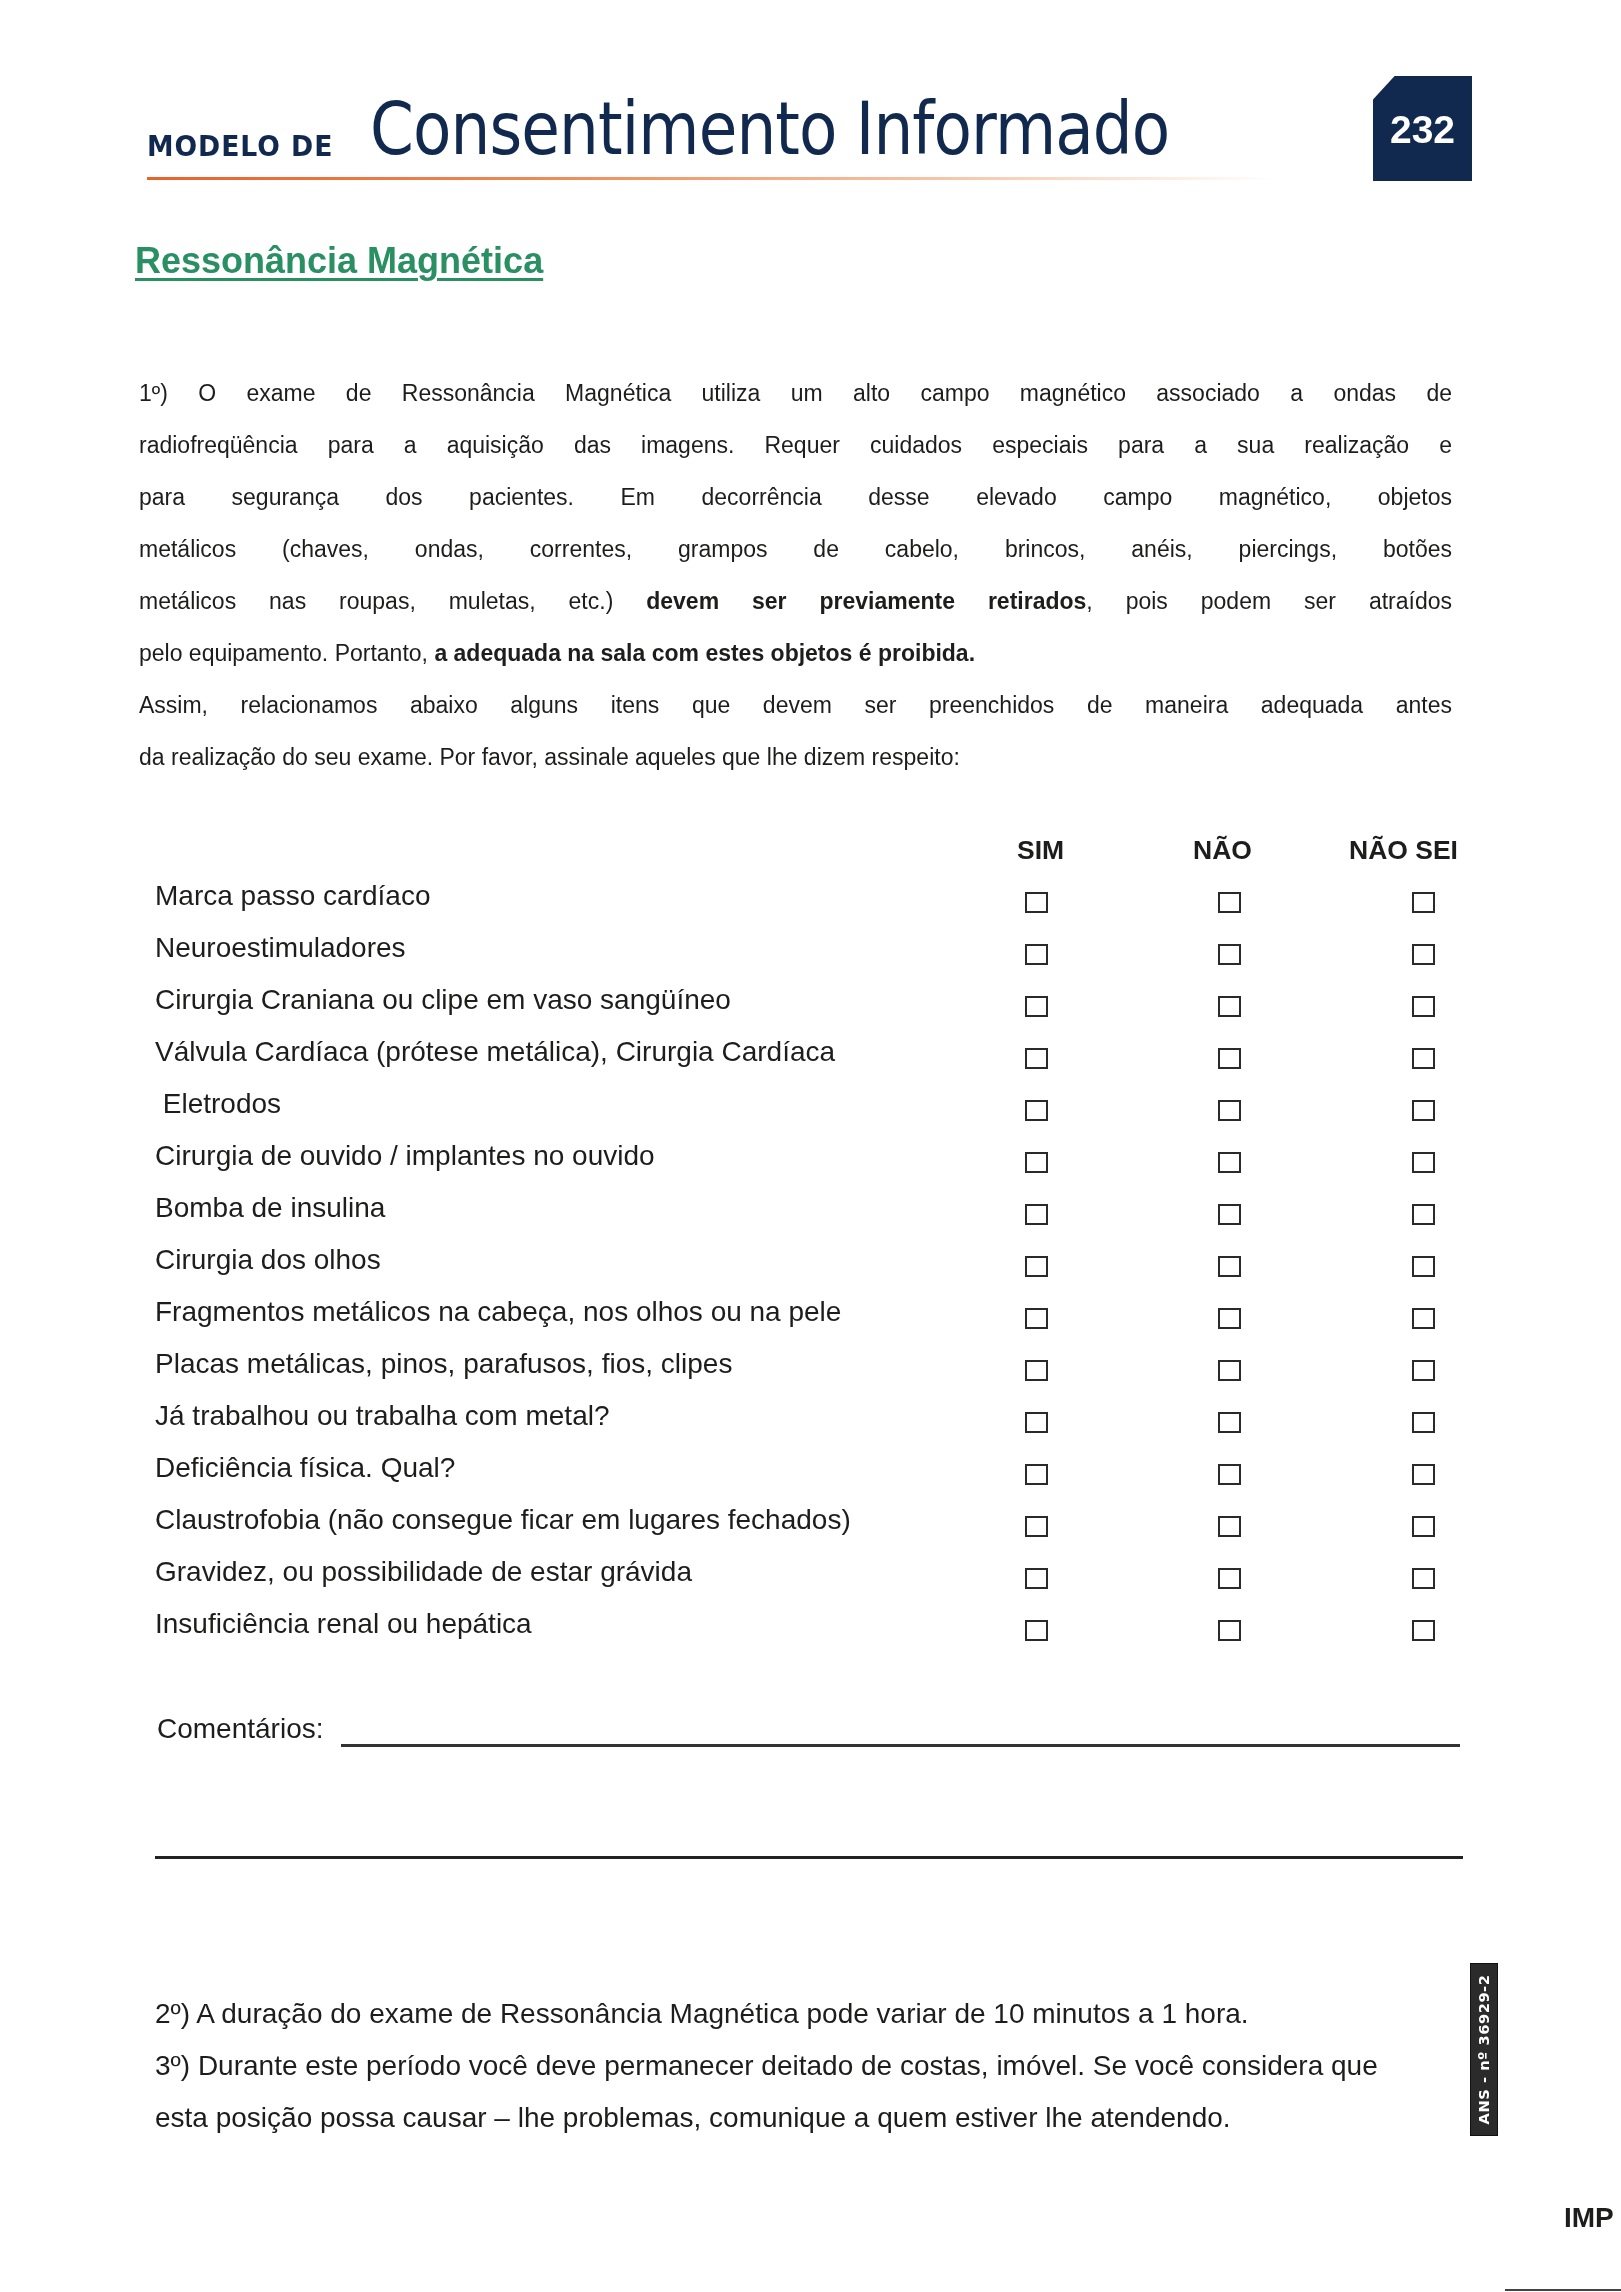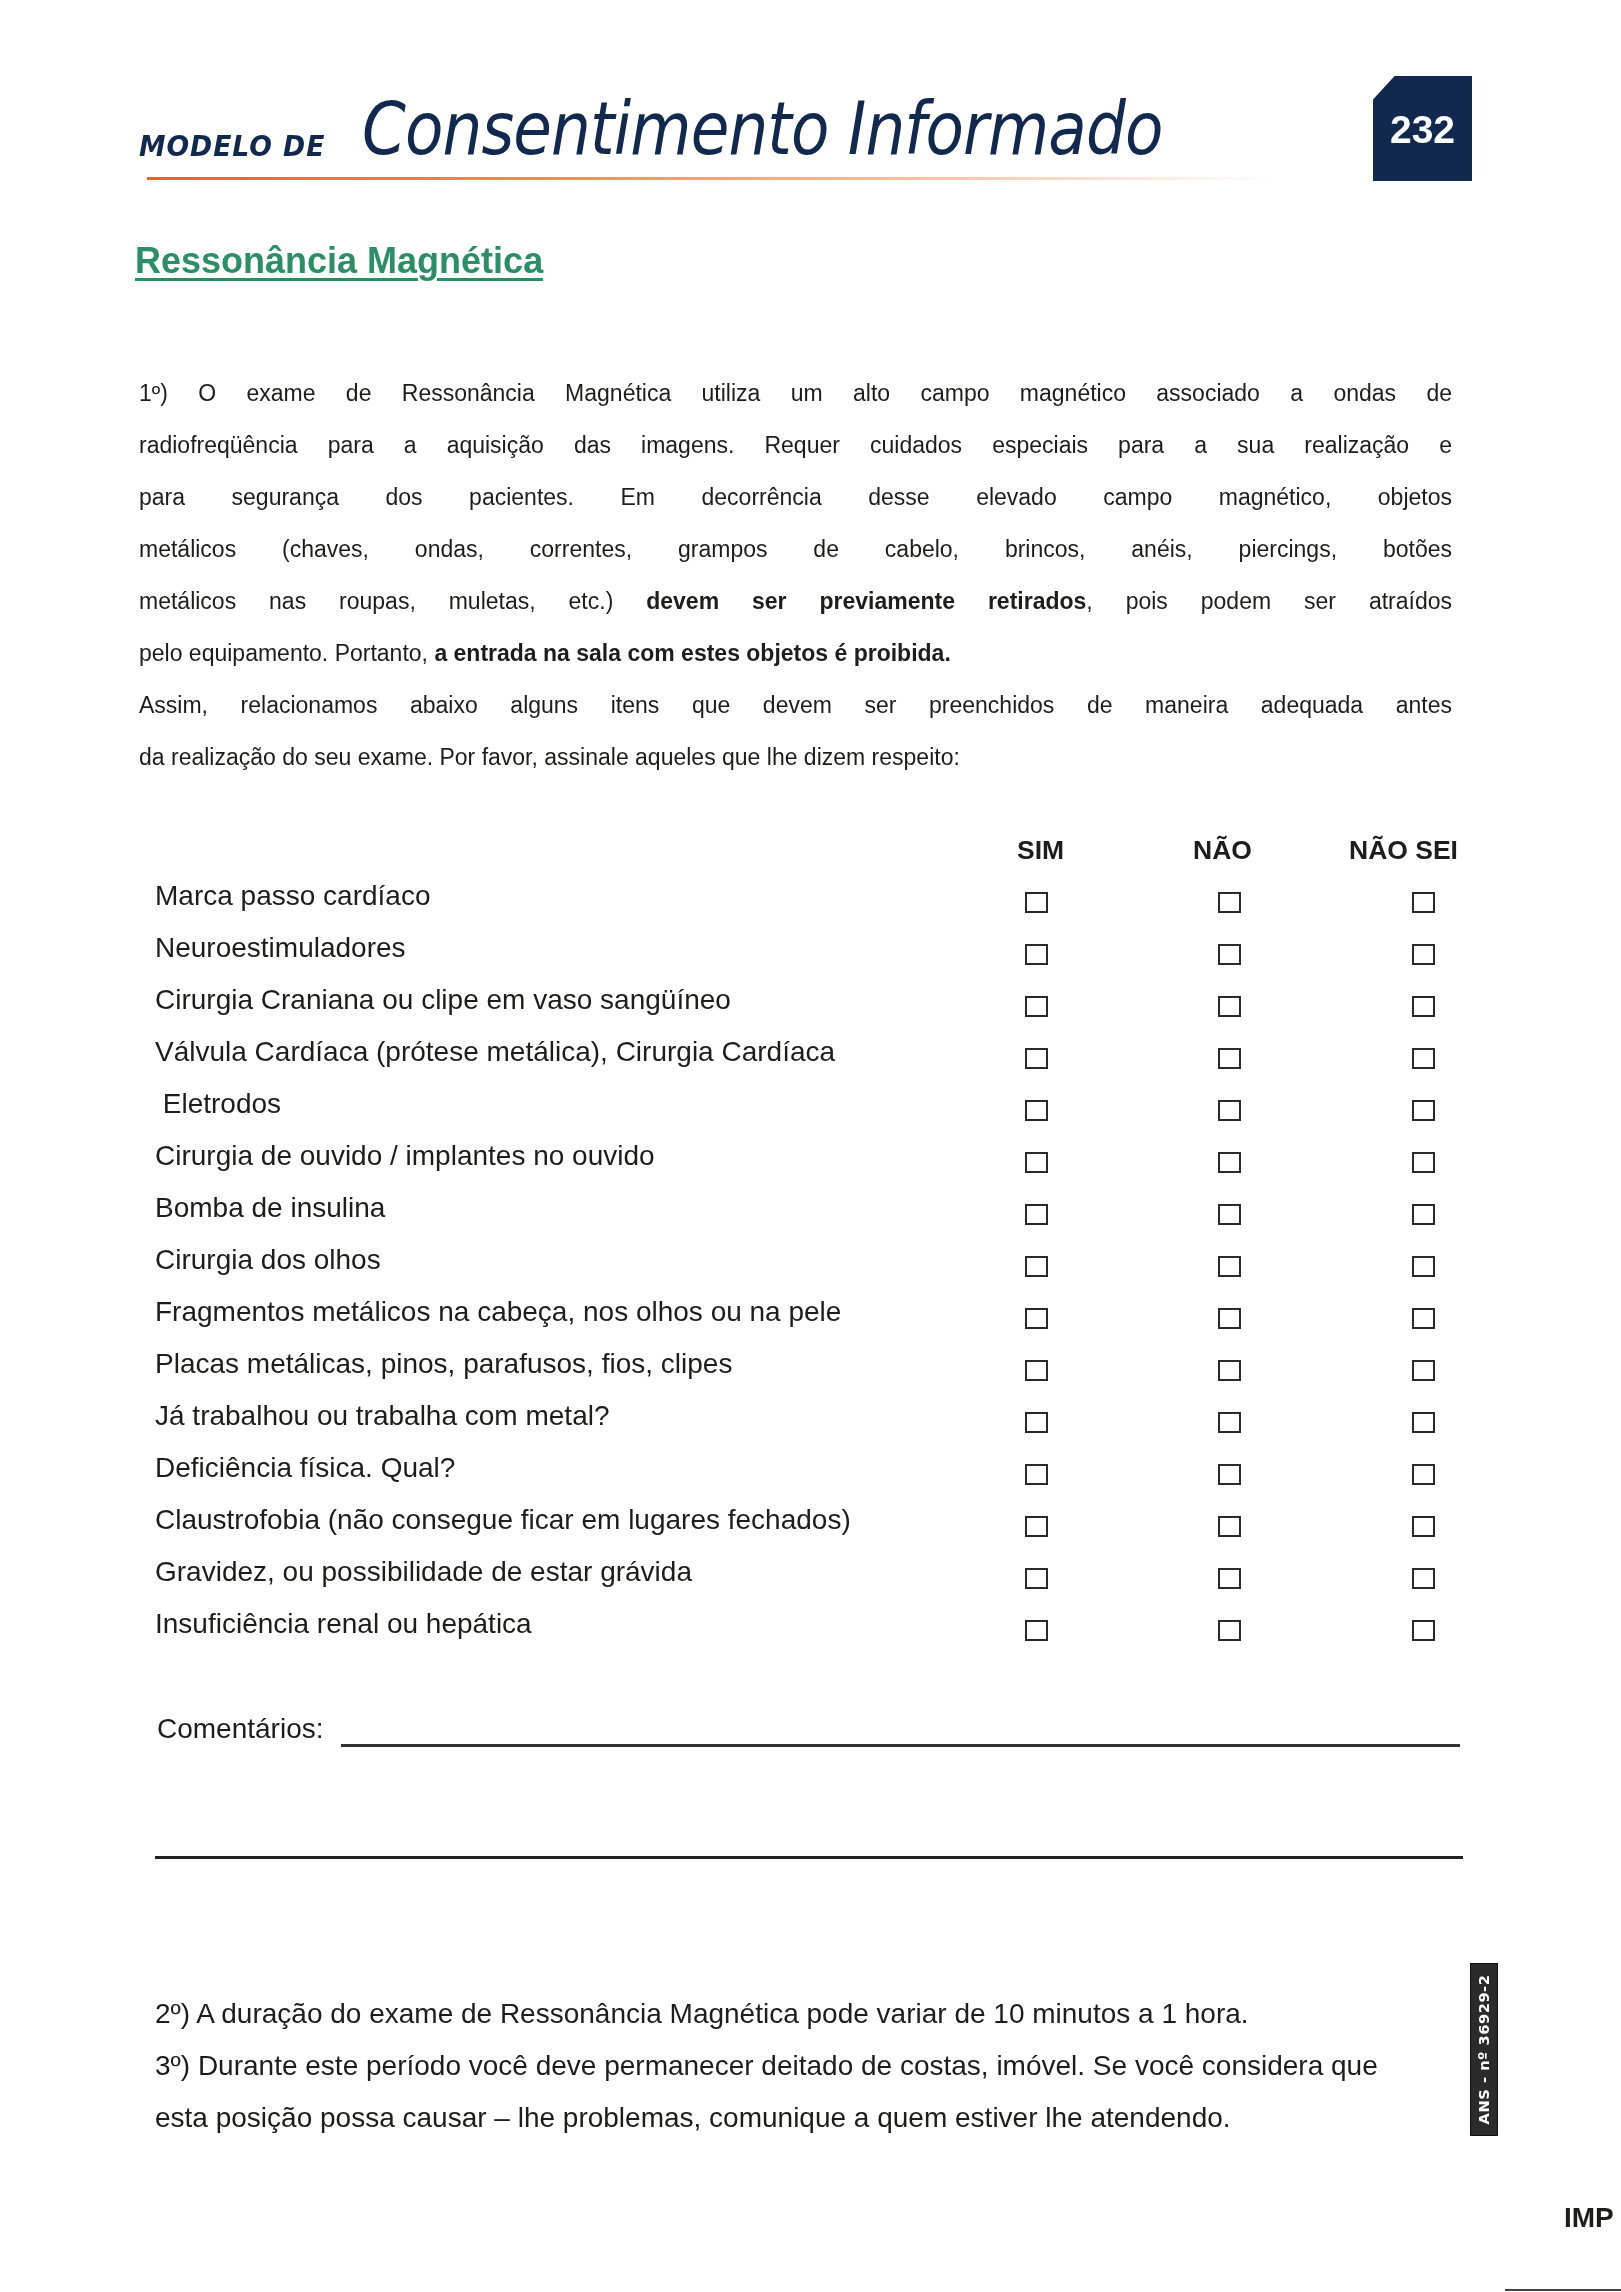--- a/index.html
+++ b/index.html
@@ -1,20 +1,20 @@
 <!DOCTYPE html>
 <html><head>
   <meta charset="utf-8">
   <style>
     * { margin: 0; padding: 0; box-sizing: border-box; }
     html, body { width: 1621px; height: 2293px; background: #ffffff; overflow: hidden; }
     body { position: relative; font-family: "Liberation Sans", sans-serif; color: #1d1d1b; }
 
     
-    .header { position: absolute; left: 139px; top: 86px; width: 1127px; height: 98px; font-style: italic; }
+    .header { position: absolute; left: 147px; top: 86px; width: 1127px; height: 98px; }
     .header-prefix {
       position: absolute; left: 0; top: 43px;
       font-family: "DejaVu Sans", sans-serif; font-weight: bold;
       font-size: 29px; letter-spacing: 1px; color: #12294f;
       transform: scaleX(0.92); transform-origin: left center;
     }
     .header-title {
       position: absolute; left: 223px; top: 0px;
       font-family: "DejaVu Sans", sans-serif; font-weight: normal;
       font-size: 73px; color: #12294f; letter-spacing: -1px;
@@ -127,21 +127,21 @@
 </div>
 
 <div class="section-title">Ressonância Magnética</div>
 
 <div class="para">
   <span class="line">1º) O exame de Ressonância Magnética utiliza um alto campo magnético associado a ondas de</span>
   <span class="line">radiofreqüência para a aquisição das imagens. Requer cuidados especiais para a sua realização e</span>
   <span class="line">para segurança dos pacientes. Em decorrência desse elevado campo magnético, objetos</span>
   <span class="line">metálicos (chaves, ondas, correntes, grampos de cabelo, brincos, anéis, piercings, botões</span>
   <span class="line"><span>metálicos nas roupas, muletas, etc.) </span><b>devem ser previamente retirados</b><span>, pois podem ser atraídos</span></span>
-  <span class="line last"><span>pelo equipamento. Portanto, </span><b>a entrada na sala com estes objetos é proibida.</b></span>
+  <span class="line last"><span>pelo equipamento. Portanto, </span><b>a adequada na sala com estes objetos é proibida.</b></span>
   <span class="line">Assim, relacionamos abaixo alguns itens que devem ser preenchidos de maneira adequada antes</span>
   <span class="line last">da realização do seu exame. Por favor, assinale aqueles que lhe dizem respeito:</span>
 </div>
 
 <div class="col-head col-sim">SIM</div>
 <div class="col-head col-nao">NÃO</div>
 <div class="col-head col-naosei">NÃO SEI</div>
 
 <div class="checklist">
   <div class="check-row">

